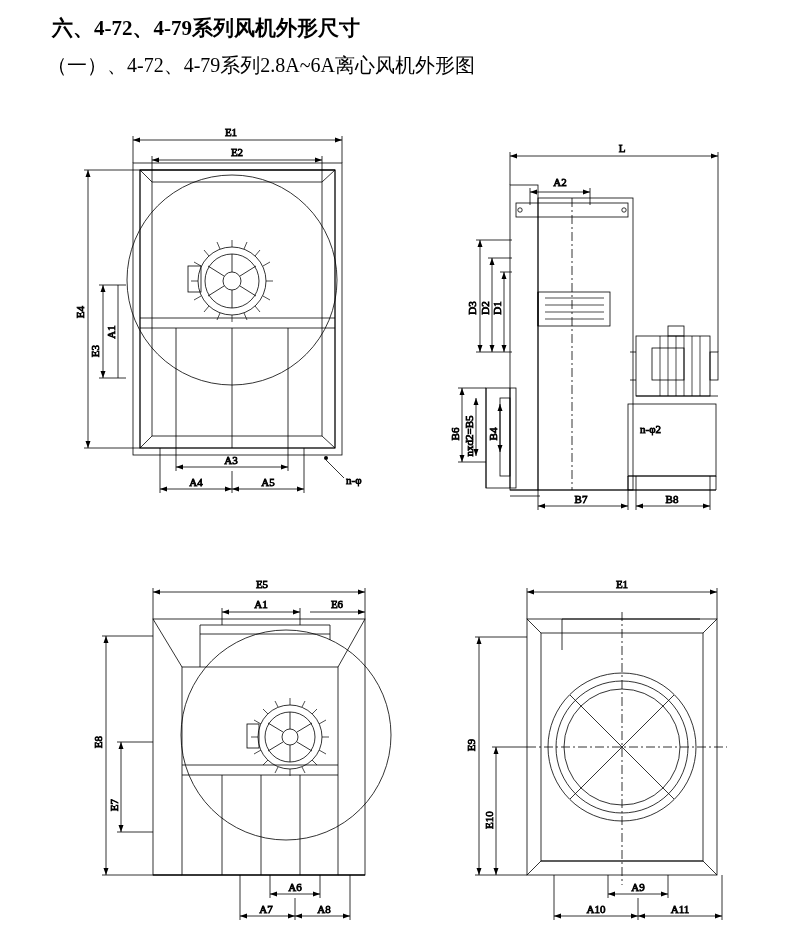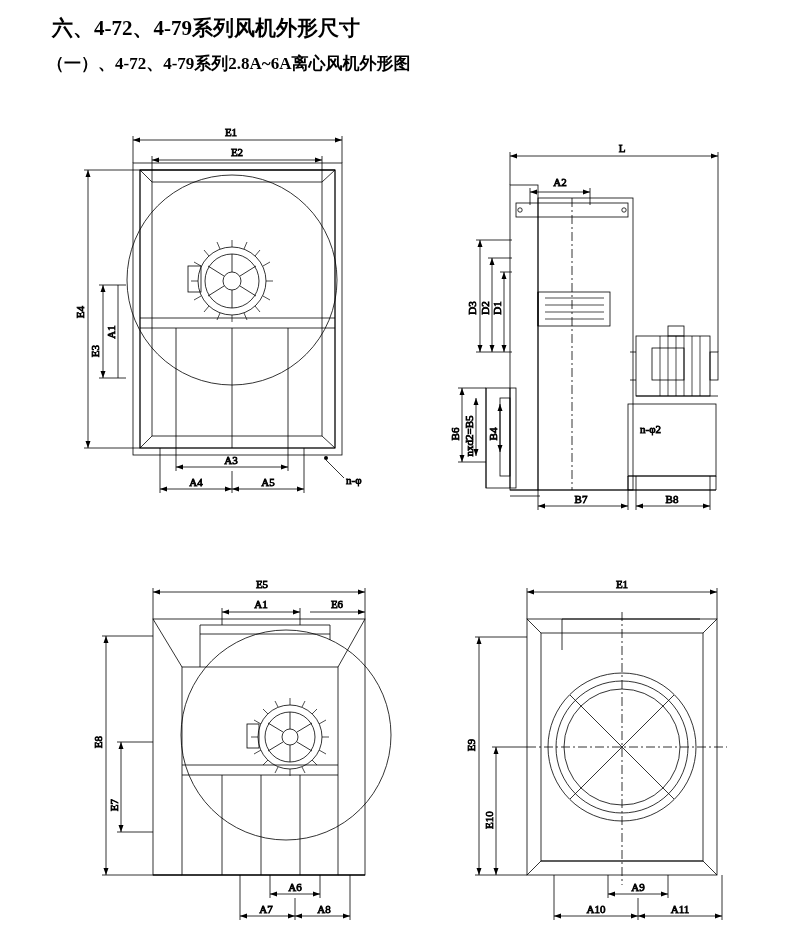--- a/index.html
+++ b/index.html
@@ -26,22 +26,22 @@
     top: 14px;
     font-size: 21px;
     font-weight: bold;
     letter-spacing: 0px;
     white-space: nowrap;
   }
   .title2 {
     position: absolute;
     left: 47px;
     top: 52px;
-    font-size: 17px;
-    font-weight: bold;
+    font-size: 20px;
+    font-weight: normal;
     white-space: nowrap;
   }
   svg.drawing {
     position: absolute;
     left: 0;
     top: 0;
     width: 800px;
     height: 948px;
   }
   text {

